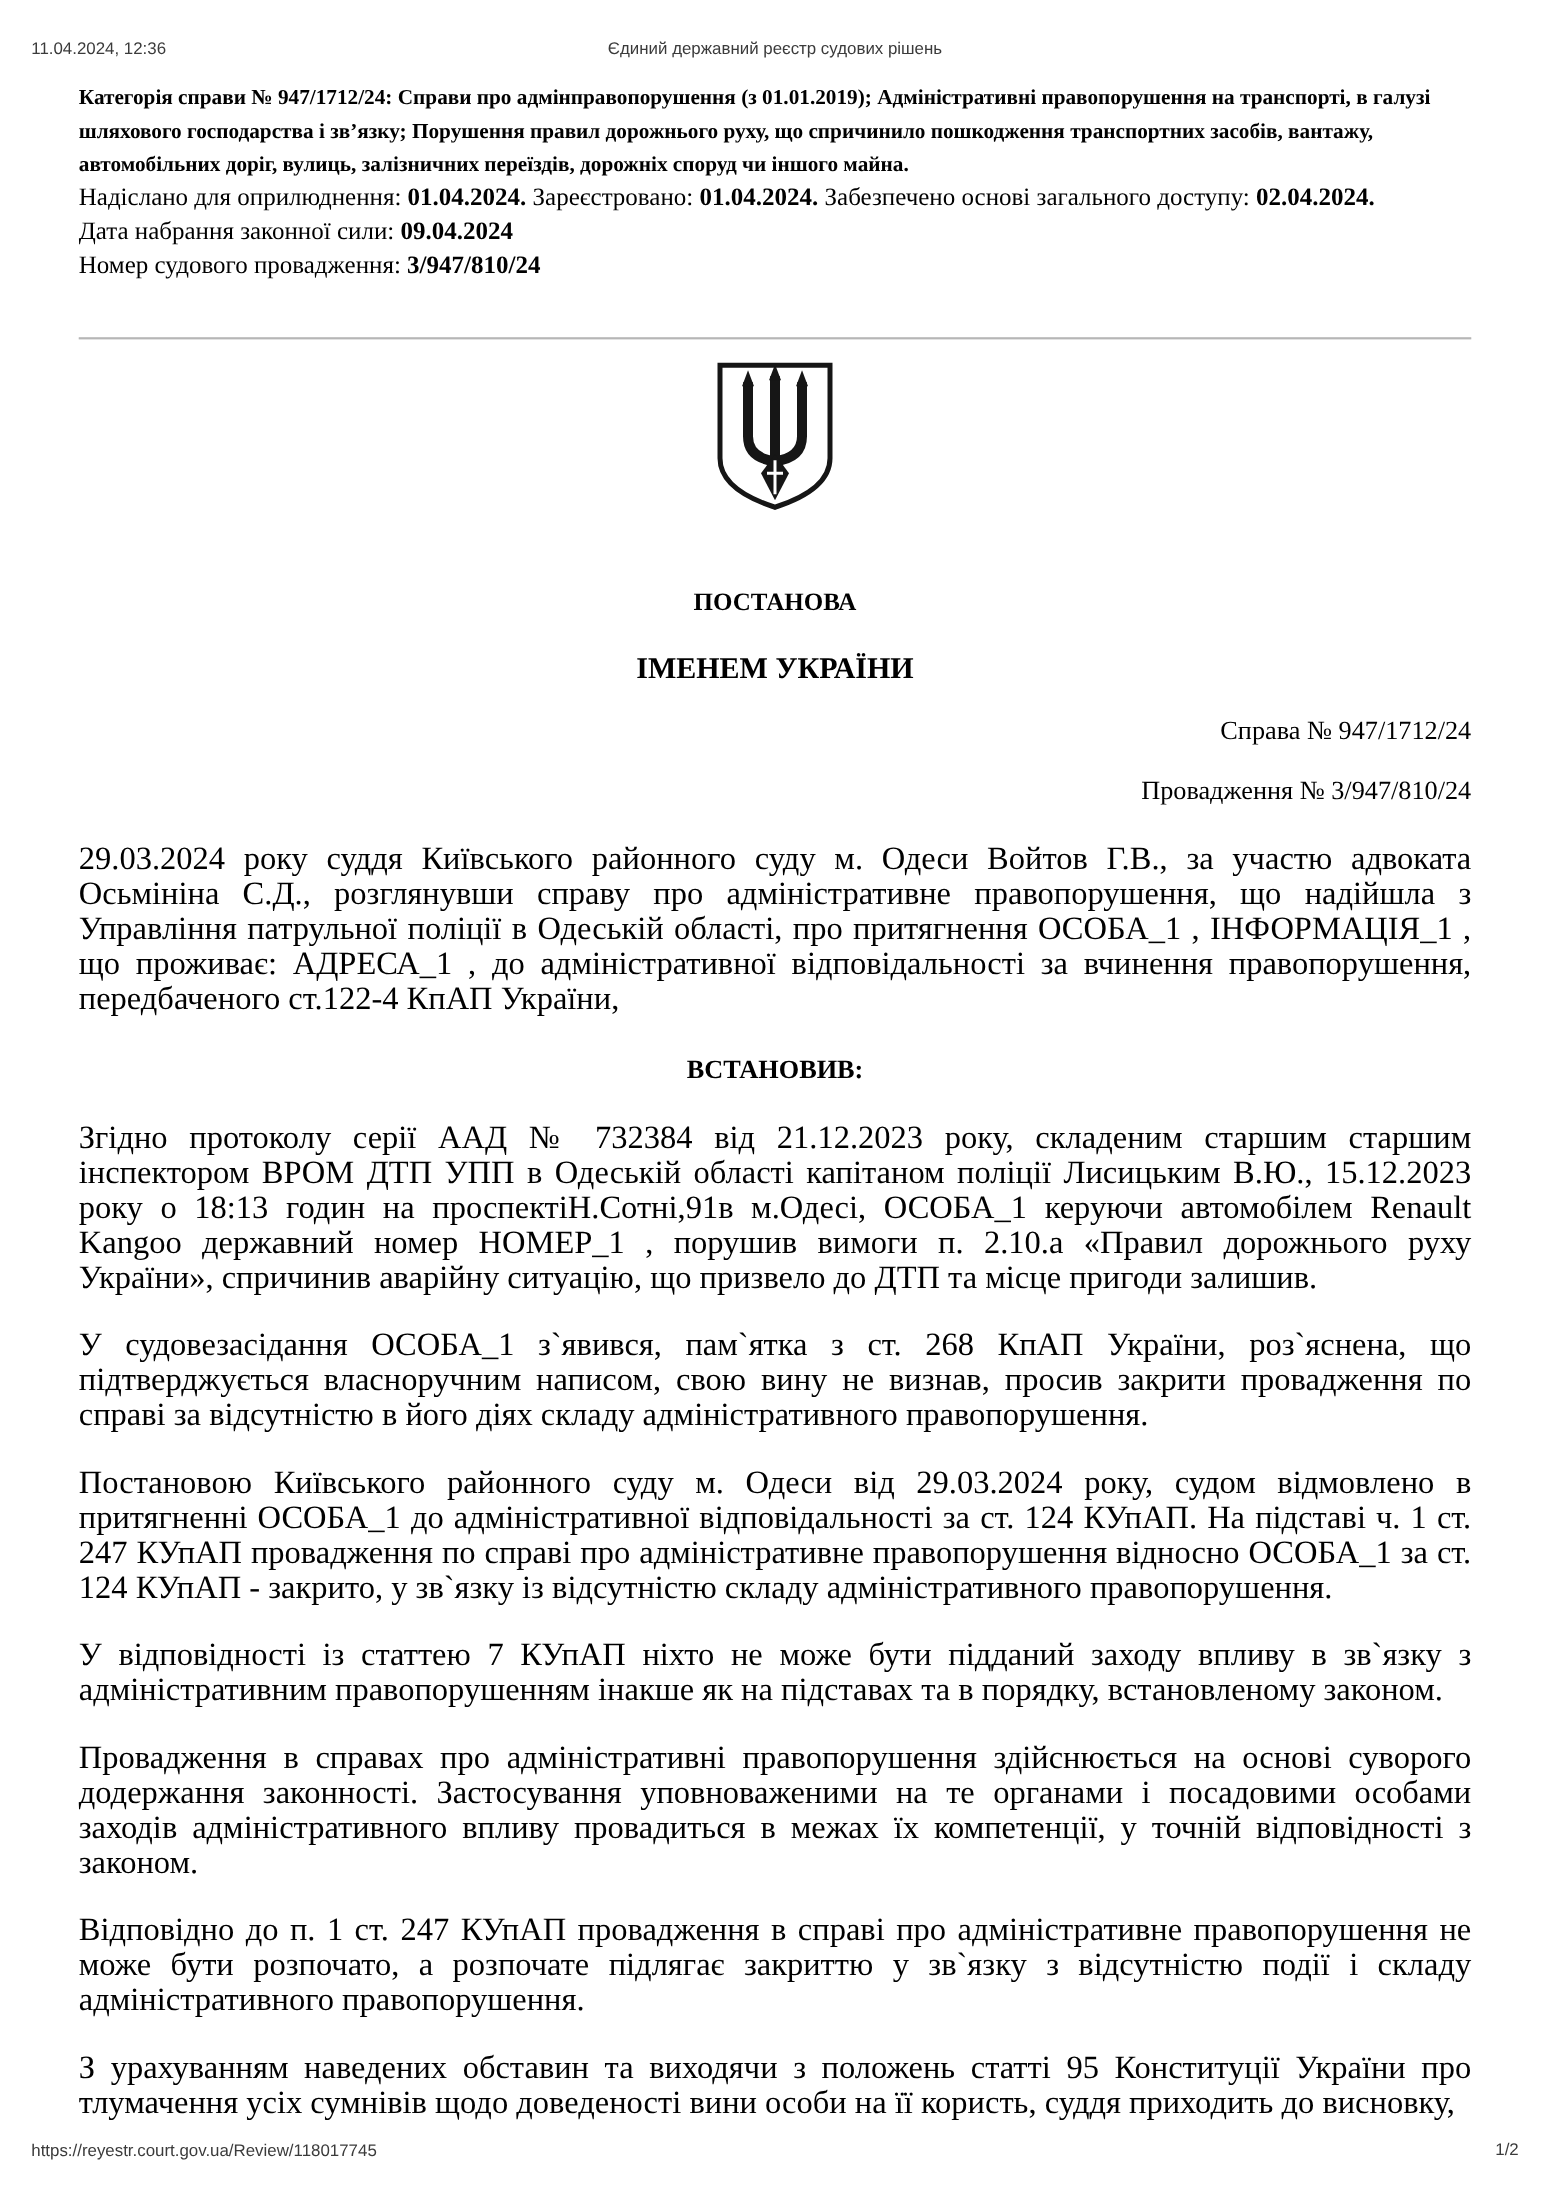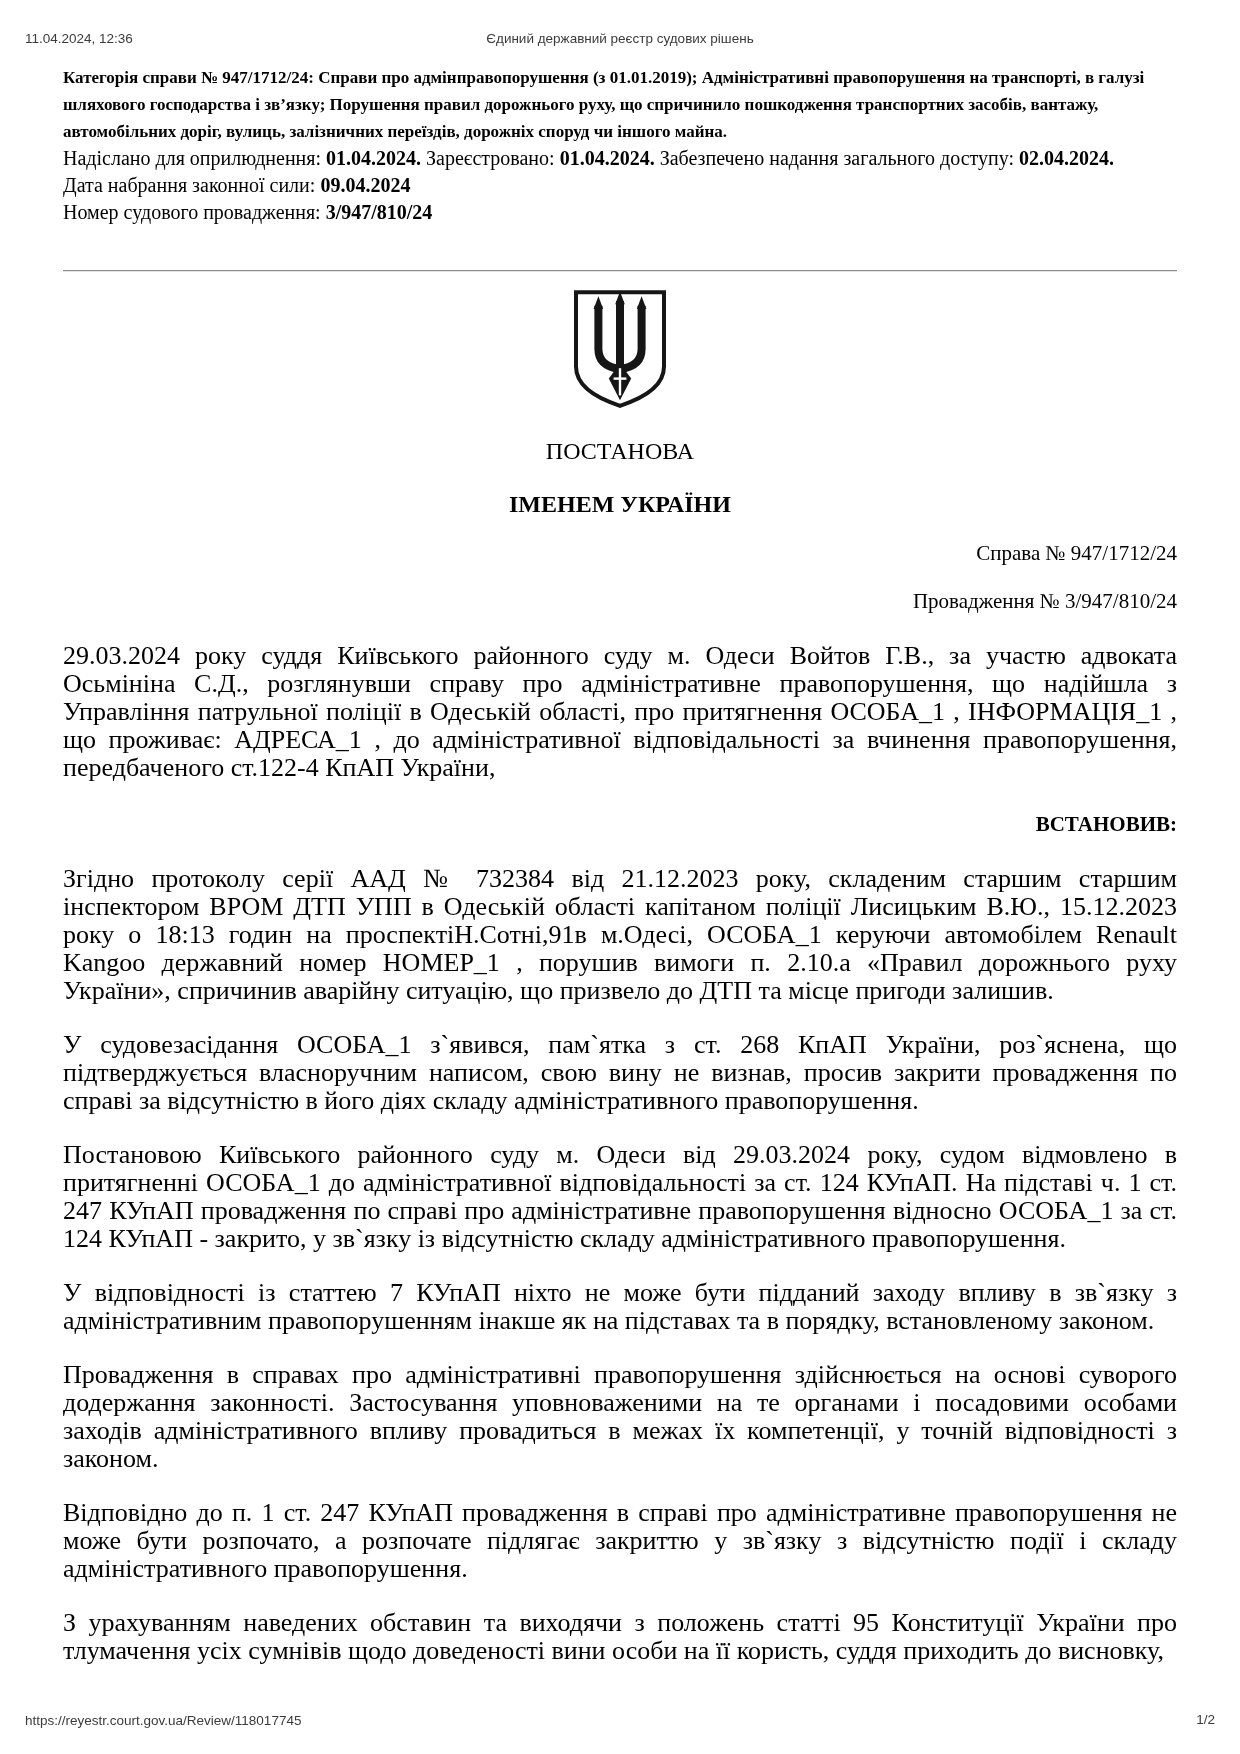--- a/index.html
+++ b/index.html
@@ -57,24 +57,24 @@
     border: none;
     border-top: 1px solid #8a8a8a;
     border-bottom: 1px solid #e2e2e2;
   }
   .emblem {
     width: 96px;
     margin: 16px auto 0 auto;
     display: block;
   }
   .doc-title {
-    margin: 21px 0 0 0;
+    margin: 51px 0 0 0;
     text-align: center;
-    font-weight: normal;
-    font-size: 24px;
+    font-weight: bold;
+    font-size: 20px;
     line-height: 32px;
   }
   .doc-subtitle {
     margin: 21px 0 4px 0;
     text-align: center;
     font-weight: bold;
     font-size: 24px;
     line-height: 32px;
   }
   .right-line {
@@ -84,41 +84,41 @@
     line-height: 29px;
   }
   .body-p {
     margin: 26px 0 0 0;
     font-size: 26px;
     line-height: 28px;
     text-align: justify;
   }
   .found-heading {
     margin: 28px 0 0 0;
-    text-align: right;
+    text-align: center;
     font-weight: bold;
     font-size: 21px;
     line-height: 29px;
   }
 </style>
 </head>
 <body>
 
 <div class="page">
 
   <div class="print-header">
     <span class="ph-date">11.04.2024, 12:36</span>
     <span class="ph-title">Єдиний державний реєстр судових рішень</span>
   </div>
 
   <div class="content">
 
     <p class="category">Категорія справи № 947/1712/24: Справи про адмінправопорушення (з 01.01.2019); Адміністративні правопорушення на транспорті, в галузі шляхового господарства і зв’язку; Порушення правил дорожнього руху, що спричинило пошкодження транспортних засобів, вантажу, автомобільних доріг, вулиць, залізничних переїздів, дорожніх споруд чи іншого майна.</p>
 
-    <p class="meta-line"><span>Надіслано для оприлюднення: </span><b>01.04.2024.</b><span> Зареєстровано: </span><b>01.04.2024.</b><span> Забезпечено надання загального доступу: </span><b>02.04.2024.</b></p>
+    <p class="meta-line"><span>Надіслано для оприлюднення: </span><b>01.04.2024.</b><span> Зареєстровано: </span><b>01.04.2024.</b><span> Забезпечено основі загального доступу: </span><b>02.04.2024.</b></p>
 
     <p class="meta-line"><span>Дата набрання законної сили: </span><b>09.04.2024</b></p>
 
     <p class="meta-line"><span>Номер судового провадження: </span><b>3/947/810/24</b></p>
 
     <hr class="divider">
 
     <div class="emblem">
       <svg viewBox="0 0 120 152" width="96" height="122" aria-hidden="true">
         <path d="M5,5 H115 V98 C115,121 94,136 60,147 C26,136 5,121 5,98 Z" fill="#ffffff" stroke="#161616" stroke-width="5"></path>

